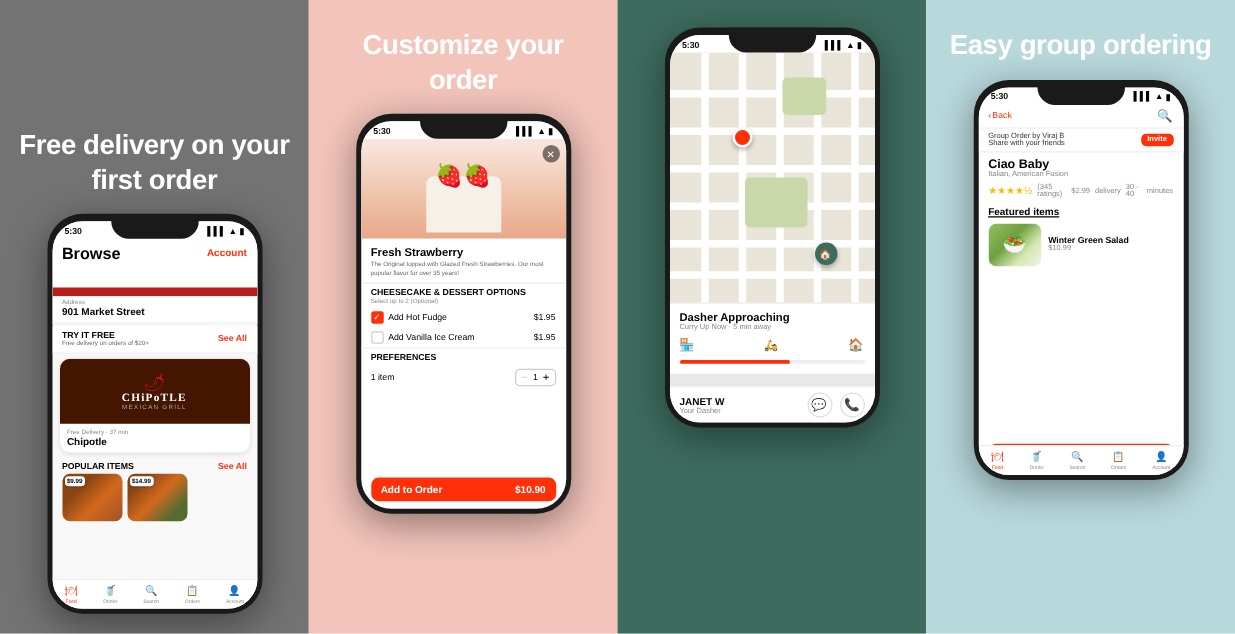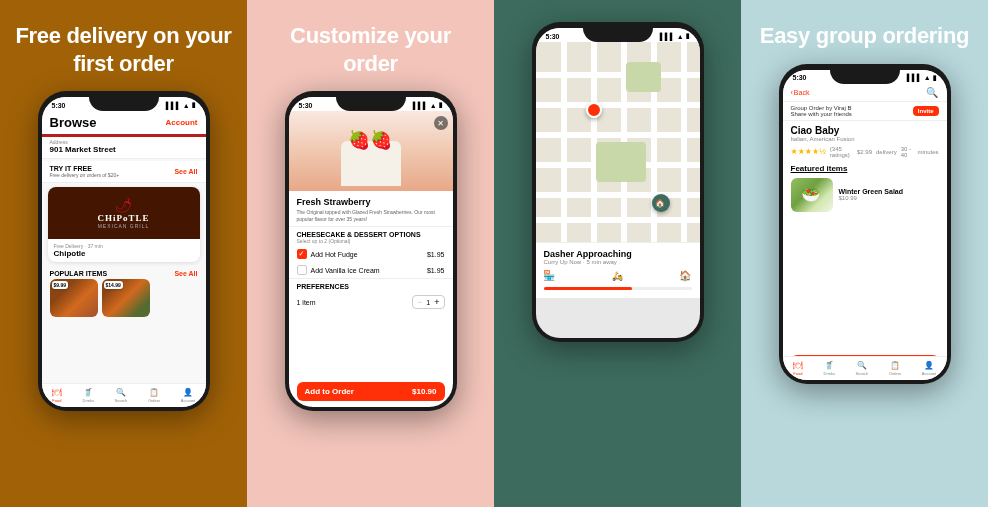--- a/index.html
+++ b/index.html
@@ -14,21 +14,21 @@
 
     .panel {
       flex: 1;
       display: flex;
       flex-direction: column;
       align-items: center;
       padding: 22px 14px 16px;
       position: relative;
     }
 
-    .panel-1 { background-color: #a16207; }
+    .panel-1 { background-color: #737373; justify-content: flex-end; }
     .panel-2 { background-color: #F2C4BA; }
     .panel-3 { background-color: #3D6B5E; }
     .panel-4 { background-color: #B8D8DC; }
 
     .panel-title {
       color: white;
       font-size: 22px;
       font-weight: 600;
       text-align: center;
       line-height: 1.25;
@@ -90,25 +90,25 @@
       display: flex;
       gap: 2px;
       align-items: center;
     }
 
     
     .screen1 { background: #f8f8f8; }
 
     .browse-header {
       background: white;
-      padding: 4px 8px 4px;
-      display: flex;
-      justify-content: space-between;
-      align-items: center;
-      border-bottom: 3px solid #b91c1c;
+      padding: 4px 8px 20px;
+      display: flex;
+      justify-content: space-between;
+      align-items: center;
+      border-bottom: 7px solid #b91c1c;
     }
 
     .browse-title { font-size: 13px; font-weight: 700; color: #000; }
     .browse-filter { font-size: 8px; color: #FF3008; font-weight: 600; }
 
     .address-section {
       background: white;
       padding: 2px 8px 4px;
       border-bottom: 1px solid #eee;
     }
@@ -841,20 +841,30 @@
             <span class="progress-icon">🏪</span>
             <span style="font-size:9px;color:#FF3008">🛵</span>
             <span class="progress-icon">🏠</span>
           </div>
           <div class="progress-bar">
             <div class="progress-fill"></div>
           </div>
         </div>
       </div>
 
+      <div class="dasher-info">
+        <div>
+          <div class="dasher-name">JANET W</div>
+          <div class="dasher-role">Your Dasher</div>
+        </div>
+        <div class="dasher-actions">
+          <div class="action-circle">💬</div>
+          <div class="action-circle">📞</div>
+        </div>
+      </div>
 
     </div>
   </div>
 </div>
 
 <div class="panel panel-4">
   <div class="panel-title">Easy group ordering</div>
 
   <div class="phone-frame">
     <div class="phone-notch"></div>

